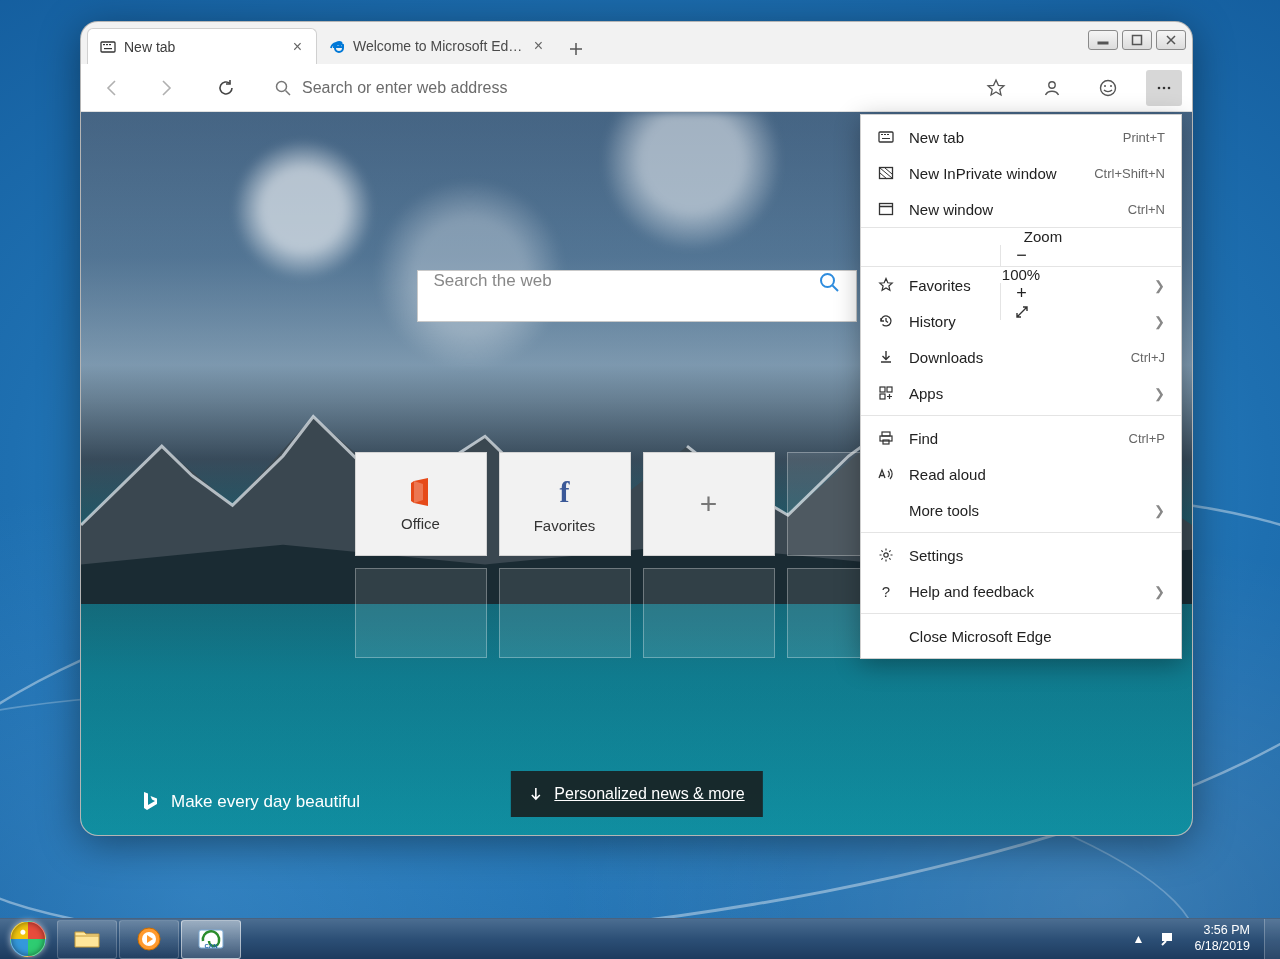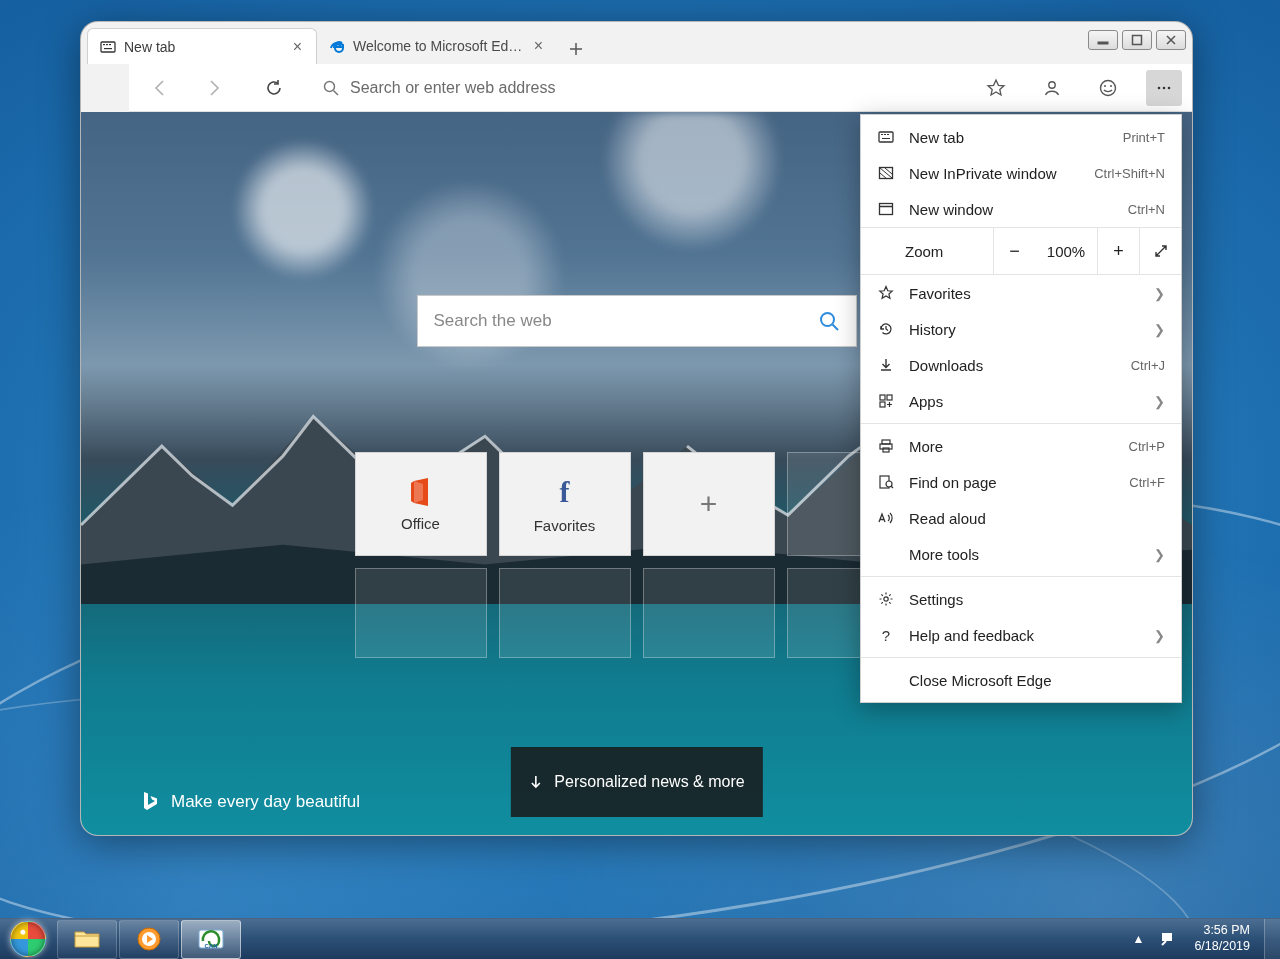--- a/index.html
+++ b/index.html
@@ -70,21 +70,20 @@
     .tab .favicon { width:16px; height:16px; display:flex; align-items:center; justify-content:center; }
     .tab .title { flex:1; white-space:nowrap; overflow:hidden; text-overflow:ellipsis; }
     .tab .close { font-size:16px; color:#666; }
     .newtab-btn { width:30px; height:30px; display:flex; align-items:center; justify-content:center; font-size:20px; color:#555; margin-left:4px; }
 
     
     .toolbar {
       height:48px; background:#ffffff;
       display:flex; align-items:center; padding:0 10px 0 14px; gap:20px;
       border-bottom:1px solid #e0e0e0;
-      margin-left:48px;
     }
     .nav-btn { width:34px; height:34px; display:flex; align-items:center; justify-content:center; color:#8c8c8c; border-radius:3px; }
     .addr {
       flex:1; display:flex; align-items:center; height:36px;
       border:1px solid transparent; border-radius:4px;
       padding:0 10px; gap:10px; color:#6b6b6b; font-size:16px;
     }
     .addr .search-icon { color:#777; }
     .tool-btn { width:36px; height:36px; display:flex; align-items:center; justify-content:center; color:#555; border-radius:3px; }
     .tool-btn.active { background:#d7d7d7; }
@@ -107,45 +106,45 @@
         radial-gradient(circle at 35% 50%, rgba(255,255,255,0.3) 0 55px, transparent 95px);
       filter:blur(4px);
     }
     
     .mountains { position:absolute; left:0; right:0; top:38%; height:30%; }
     .mountains svg { width:100%; height:100%; display:block; }
 
     .hero-search {
       position:absolute; left:50%; top:158px; transform:translateX(-50%);
       width:440px; height:52px; background:#fff; border:1px solid #c9c9c9;
-      display:flex; align-items:center; padding:0 16px; gap:12px; font-size:17px; color:#888;margin-top:25px;
+      display:flex; padding:0 16px; gap:12px; font-size:17px; color:#888;
     }
     .hero-search .go { margin-left:auto; color:#2e8cde; }
 
     .tiles { position:absolute; left:50%; top:340px; transform:translateX(-50%); display:grid; grid-template-columns:repeat(4,132px); gap:12px; }
     .tile { width:132px; height:104px; background:#f2f2f2; border:1px solid rgba(0,0,0,0.12); display:flex; flex-direction:column; align-items:center; justify-content:center; gap:8px; font-size:15px; color:#333; }
     .tile.empty { background:rgba(255,255,255,0.1); border:1px solid rgba(255,255,255,0.3); height:90px; }
     .tile .ticon { font-size:26px; font-weight:bold; }
 
     .tagline { position:absolute; left:60px; bottom:22px; color:#fff; font-size:17px; display:flex; align-items:center; gap:12px; }
-    .news-btn { position:absolute; left:50%; bottom:18px; transform:translateX(-50%); background:rgba(25,25,25,0.85); color:#fff; padding:26px 18px; font-size:16px; display:flex; gap:12px; align-items:center; }
+    .news-btn { position:absolute; left:50%; bottom:18px; transform:translateX(-50%); background:rgba(25,25,25,0.85); color:#fff; padding:14px 18px; font-size:16px; display:flex; gap:12px; align-items:center;text-decoration:underline; }
 
     
     .menu {
       position:absolute; right:10px; top:92px; width:322px;
       background:#ffffff; border:1px solid #cfcfcf;
       box-shadow:0 6px 24px rgba(0,0,0,0.3);
       z-index:50; font-size:15px; color:#222; padding:4px 0;
     }
     .menu .item { display:flex; align-items:center; height:36px; padding:0 16px; gap:14px; }
     .menu .item .ico { width:18px; display:flex; justify-content:center; color:#444; }
     .menu .item .lbl { flex:1; }
     .menu .item .cut { color:#666; font-size:13px; }
     .menu .sep { height:1px; background:#e4e4e4; margin:4px 0; }
-    .menu .zoom { display:flex; align-items:center; height:48px; border-top:1px solid #e4e4e4; border-bottom:1px solid #e4e4e4; }
+    .menu .zoom { display:flex; align-items:center; height:40px; border-top:1px solid #e4e4e4; border-bottom:1px solid #e4e4e4;flex-direction:column; }
     .menu .zoom .zl { flex:1; padding-left:44px; }
     .menu .zoom .zb { width:42px; height:100%; display:flex; align-items:center; justify-content:center; border-left:1px solid #e4e4e4; font-size:18px; }
     .menu .zoom .zv { width:62px; text-align:center; }
     .menu .chev { color:#888; font-size:13px; }
 
     
     .taskbar {
       position:absolute; left:0; bottom:0; width:100%; height:41px;
       background:linear-gradient(to bottom,#4b6d91 0%, #2c4f76 50%, #1d3b5e 100%);
       border-top:1px solid rgba(255,255,255,0.2);
@@ -441,33 +440,22 @@
       </div>
       <div class="sep"></div>
       <div class="item">
         <span class="ico">
             <svg width="16" height="16" viewBox="0 0 16 16">
               <rect x="4" y="2" width="8" height="4" fill="none" stroke="#333" stroke-width="1.2"></rect>
               <rect x="2" y="6" width="12" height="5" fill="none" stroke="#333" stroke-width="1.2"></rect>
               <rect x="5" y="10" width="6" height="4" fill="none" stroke="#333" stroke-width="1.2"></rect>
             </svg>
           </span>
-        <span class="lbl">More</span>
+        <span class="lbl">Find</span>
         <span class="cut">Ctrl+P</span>
-      </div>
-      <div class="item">
-        <span class="ico">
-            <svg width="16" height="16" viewBox="0 0 16 16">
-              <rect x="2" y="2" width="9" height="12" fill="none" stroke="#333" stroke-width="1.2"></rect>
-              <circle cx="11" cy="10" r="3" fill="#fff" stroke="#333" stroke-width="1.2"></circle>
-              <path d="M13 12 L15 14" stroke="#333" stroke-width="1.2"></path>
-            </svg>
-          </span>
-        <span class="lbl">Find on page</span>
-        <span class="cut">Ctrl+F</span>
       </div>
       <div class="item">
         <span class="ico">
             <svg width="18" height="16" viewBox="0 0 18 16">
               <path d="M2 12 L5 4 L8 12 M3 9.5 H7" fill="none" stroke="#333" stroke-width="1.3"></path>
               <path d="M11 5 A4 4 0 0 1 11 11 M13 3 A7 7 0 0 1 13 13" fill="none" stroke="#333" stroke-width="1.2"></path>
             </svg>
           </span>
         <span class="lbl">Read aloud</span>
       </div>

